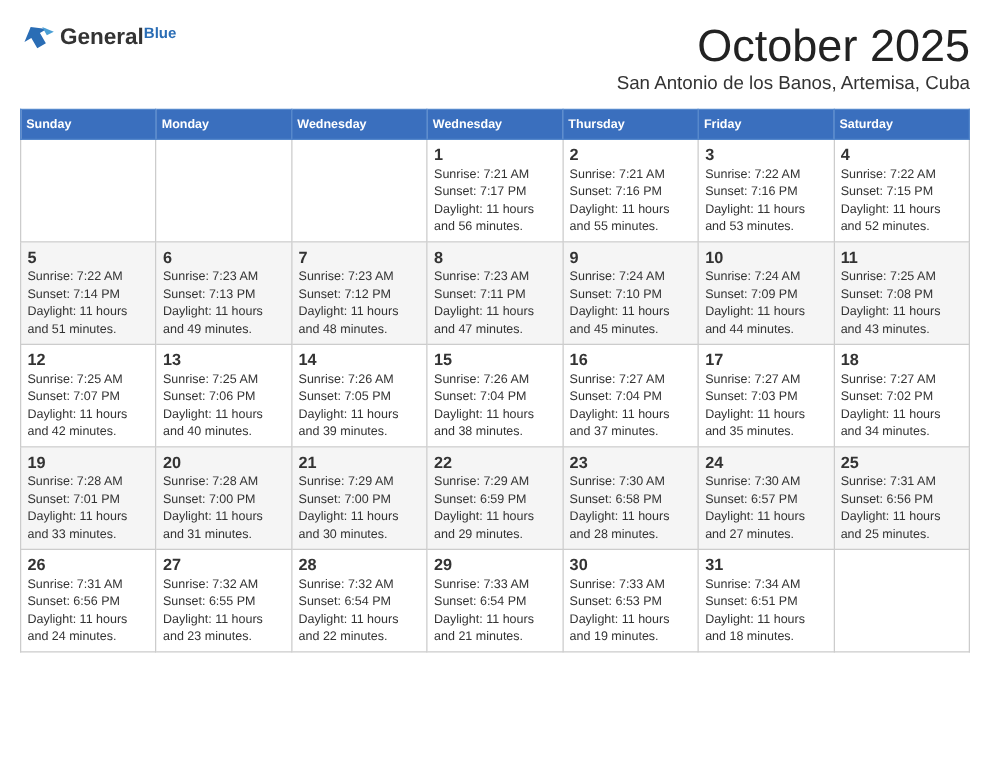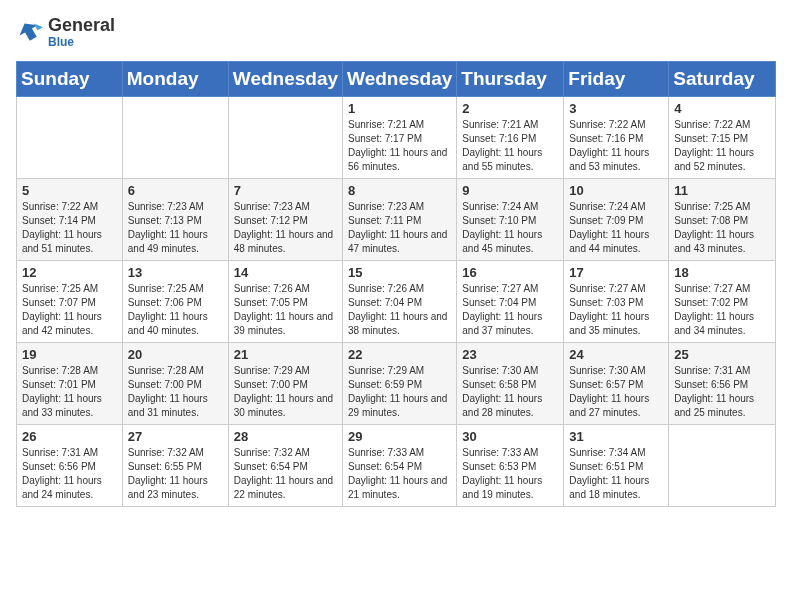--- a/index.html
+++ b/index.html
@@ -16,21 +16,21 @@
       align-items: flex-start;
       margin-bottom: 12px;
     }
     .logo {
       display: flex;
       align-items: center;
       gap: 4px;
     }
     .logo-text {
       display: flex;
-      flex-direction: column;
+      flex-direction: row;
       line-height: 1.1;
     }
     .logo-general {
       font-size: 18px;
       font-weight: bold;
       color: #333;
     }
     .logo-blue {
       font-size: 12px;
       font-weight: bold;
@@ -53,21 +53,21 @@
       color: #333;
     }
     .calendar {
       width: 100%;
       border-collapse: collapse;
       border: 1px solid #ccc;
     }
     .calendar th {
       background-color: #3a6fbe;
       color: white;
-      font-size: 19px;
+      font-size: 10px;
       font-weight: bold;
       padding: 6px 4px;
       text-align: left;
       border: 1px solid #5588cc;
     }
     .calendar td {
       border: 1px solid #ccc;
       vertical-align: top;
       padding: 4px 5px;
       width: 108px;
@@ -100,20 +100,24 @@
   <div class="logo">
     <svg class="logo-bird" viewBox="0 0 30 30">
       <polygon points="15,4 28,14 20,14 20,26 10,26 10,14 2,14" fill="#2a6db5" transform="rotate(-30,15,15) scale(0.85) translate(2,1)"></polygon>
       <polygon points="18,6 28,10 22,13" fill="#4a9fd5" transform="translate(1,0)"></polygon>
     </svg>
     <div class="logo-text">
       <span class="logo-general">General</span>
       <span class="logo-blue">Blue</span>
     </div>
   </div>
+  <div class="title-section">
+    <div class="month-title">October 2025</div>
+    <div class="location-title">San Antonio de los Banos, Artemisa, Cuba</div>
+  </div>
 </div>
 
 <table class="calendar">
   <thead>
     <tr>
     <th>Sunday</th>
         <th>Monday</th>
         <th>Wednesday</th>
         <th>Wednesday</th>
         <th>Thursday</th>

